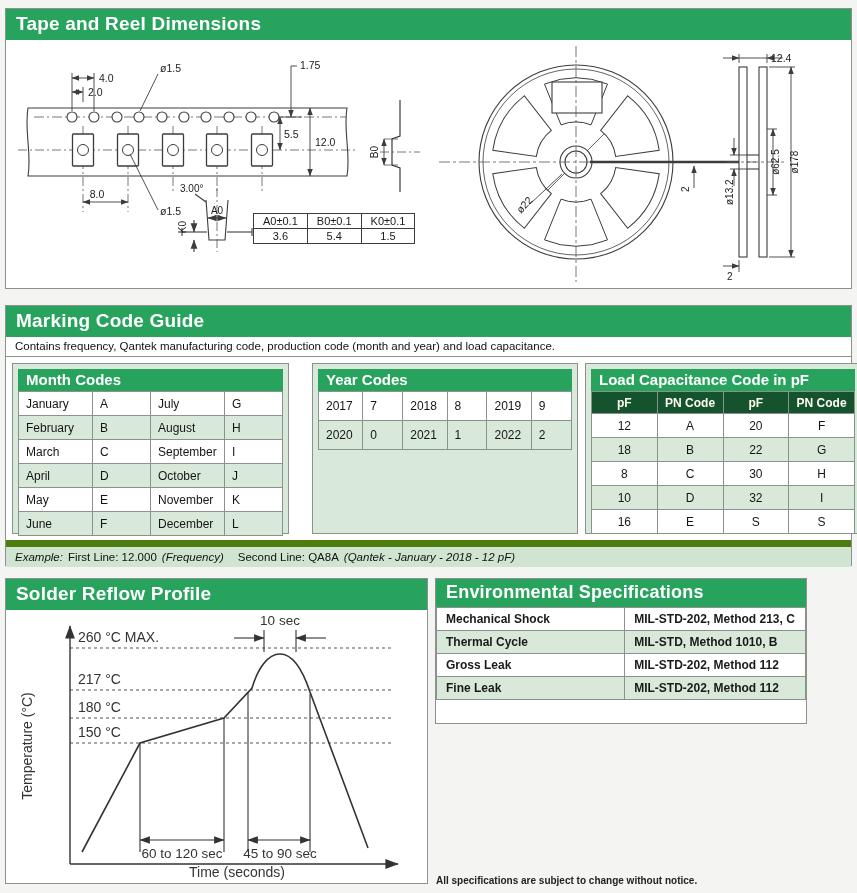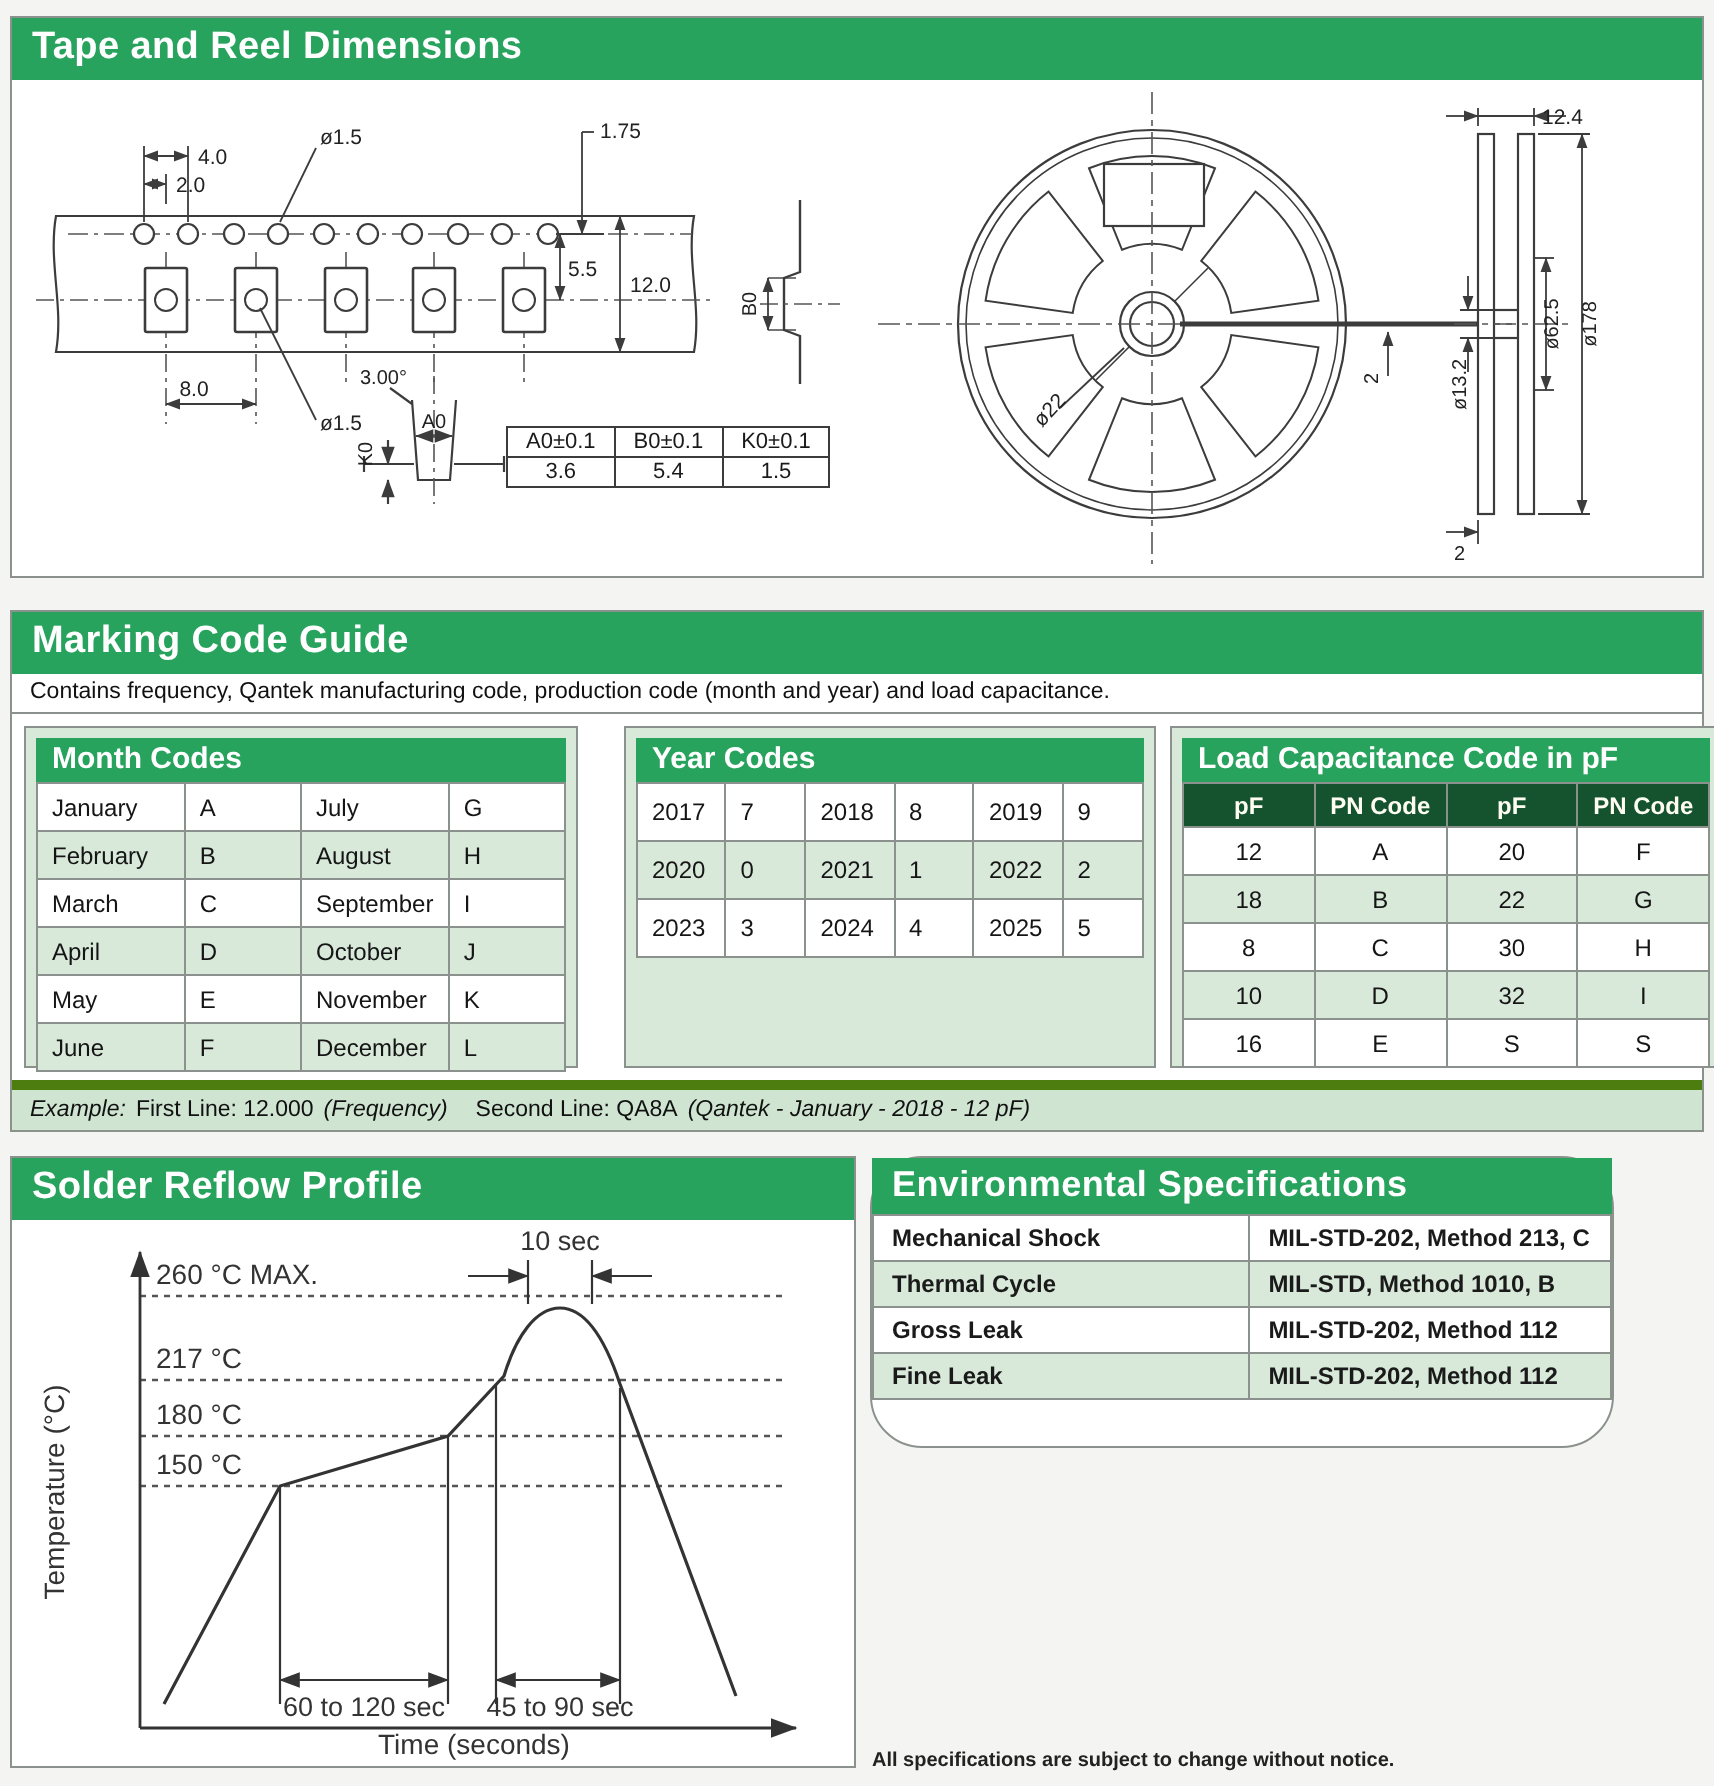--- a/index.html
+++ b/index.html
@@ -15,21 +15,21 @@
   .mk-body { display:flex; gap:7px; padding:6px; height:183px; background:#fff; }
   .sub-panel { border:1px solid #8b918c; background:#d8e9da; padding:5px; }
   .sub-title { background:#28a35e; color:#fff; font-weight:bold; font-size:15px; padding:2px 8px 3px; }
   table.codes { border-collapse:collapse; width:100%; background:#fff; }
   table.codes td, table.codes th { border:1px solid #8b918c; font-size:12px; color:#151515;
        padding:4px 7px; text-align:left; font-weight:normal; height:24px; background:#fff; }
   table.codes tr:nth-child(even) td { background:#d8e9da; }
   table.loadcap td { text-align:center; }
   table.loadcap thead th { background:#14532d; color:#fffdf2; font-weight:bold; font-size:12px;
        text-align:center; padding:3px 4px; height:22px; }
-  .example-row { border-top:5px solid #4d7c0f; background:#cfe5d2; font-size:11.5px; color:#111;
+  .example-row { border-top:7px solid #4d7c0f; background:#cfe5d2; font-size:11.5px; color:#111;
        padding:4px 9px; display:flex; align-items:center; }
   .example-row .it { font-style:italic; }
   .example-row span { margin-right:14px; white-space:nowrap; }
   .example-row .tight { margin-right:5px; }
 
   
   table.env { border-collapse:collapse; width:100%; }
   table.env td { border:1px solid #8b918c; font-size:12px; font-weight:bold; color:#1a1a1a;
        padding:3px 9px; height:23px; background:#fff; }
   table.env tr:nth-child(even) td { background:#d8e9da; }
@@ -328,28 +328,20 @@
             <td style="width:15.9%">9</td>
           </tr>
           <tr style="height:29px;">
             <td>2020</td>
             <td>0</td>
             <td>2021</td>
             <td>1</td>
             <td>2022</td>
             <td>2</td>
           </tr>
-          <tr style="height:29px;">
-            <td>2023</td>
-            <td>3</td>
-            <td>2024</td>
-            <td>4</td>
-            <td>2025</td>
-            <td>5</td>
-          </tr>
         </tbody>
           </table>
       </div>
 
       <div class="sub-panel" style="flex:0 0 276px;">
         <div class="sub-title">Load Capacitance Code in pF</div>
         <table class="codes loadcap">
           <thead>
             <tr>
               <th style="width:25%">pF</th>
@@ -444,21 +436,21 @@
       <text class="chart-lab" x="66" y="100">180 °C</text>
       <text class="chart-lab" x="66" y="125">150 °C</text>
       <text class="chart-lab-s" x="268" y="13" text-anchor="middle">10 sec</text>
       <text class="chart-lab-s" x="170" y="246" text-anchor="middle">60 to 120 sec</text>
       <text class="chart-lab-s" x="268" y="246" text-anchor="middle">45 to 90 sec</text>
       <text class="chart-lab" x="20" y="134" transform="rotate(-90 20 134)" text-anchor="middle">Temperature (°C)</text>
       <text class="chart-lab" x="225" y="265" text-anchor="middle">Time (seconds)</text>
     </svg>
   </div>
 
-  <div class="panel" style="left:435px; top:578px; width:372px; height:146px;border-radius:26px;">
+  <div class="panel" style="left:435px; top:578px; width:372px; height:146px;">
     <div class="panel-header" style="font-size:18px; padding:3px 10px 4px;">Environmental Specifications</div>
     <table class="env">
       <tbody>
           <tr>
         <td class="c1">Mechanical Shock</td>
         <td>MIL-STD-202, Method 213, C</td>
       </tr>
       <tr>
         <td class="c1">Thermal Cycle</td>
         <td>MIL-STD, Method 1010, B</td>

